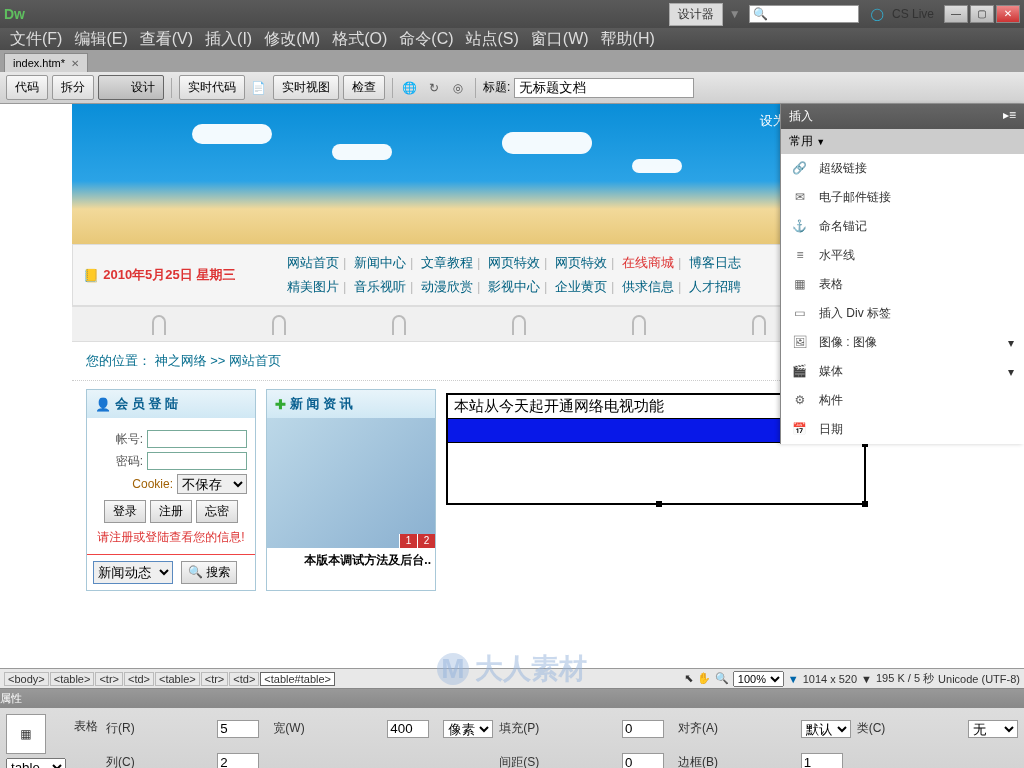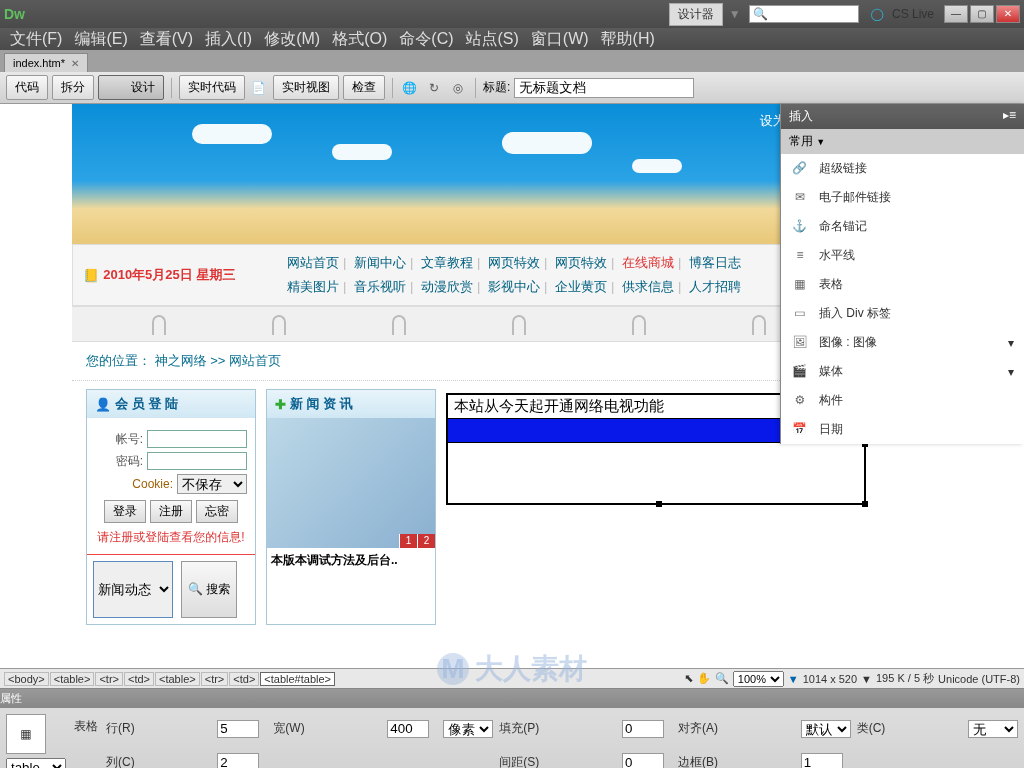--- a/index.html
+++ b/index.html
@@ -45,26 +45,26 @@
 .login-body { padding: 8px; font-size: 12px; color: #555; }
 .login-body .row { margin: 4px 0; display: flex; align-items: center; justify-content: flex-end; }
 .login-body .row label { width: 42px; text-align: right; margin-right: 4px; }
 .login-body input[type=text], .login-body input[type=password] { width: 100px; height: 18px; border: 1px solid #7a9; }
 .login-body select { width: 70px; height: 20px; border: 1px solid #999; }
 .login-body .btns { display: flex; gap: 4px; margin: 6px 0; justify-content: center; }
 .login-body .btns button { padding: 2px 8px; border: 1px solid #999; background: linear-gradient(#f8f8f8,#ddd); font-size: 12px; }
 .login-body .note { color: #d33; text-align: center; font-size: 12px; margin-top: 4px; }
 .search-box { padding: 6px; border-top: 1px solid #ef4444; display: flex; gap: 8px; }
 .search-box select { width: 80px; border: 1px solid #5a8ac0; }
-.search-box button { padding: 19px 6px; border: 1px solid #999; background: linear-gradient(#f8f8f8,#ddd); font-size: 12px; }
+.search-box button { padding: 2px 6px; border: 1px solid #999; background: linear-gradient(#f8f8f8,#ddd); font-size: 12px; }
 .news-box { width: 170px; border: 1px solid #a8c8d8; }
 .news-img { height: 130px; background: linear-gradient(135deg,#bcd8e8,#8ab0d0); position: relative; }
 .news-pager { position: absolute; bottom: 0; right: 0; display: flex; }
 .news-pager span { width: 18px; height: 14px; background: #c33; color: #fff; text-align: center; font-size: 10px; line-height: 14px; border-left: 1px solid #fff; }
-.news-cap { font-size: 12px; text-align: left; padding: 4px; font-weight: bold; }
+.news-cap { font-size: 12px; text-align: right; padding: 4px; font-weight: bold; }
 .table-edit { width: 420px; height: 112px; border: 2px solid #000; margin-top: 4px; position: relative; }
 .table-edit .r1 { height: 24px; border-bottom: 1px solid #000; padding: 2px 6px; font-size: 15px; }
 .table-edit .r2 { height: 24px; border-bottom: 1px solid #000; background: #0818e8; }
 .handle { position: absolute; width: 6px; height: 6px; background: #000; }
 .panel-right { width: 244px; background: #d4d4d4; border-left: 1px solid #888; position: absolute; right: 0; top: 0; height: 340px; z-index: 10; box-shadow: -2px 0 4px rgba(0,0,0,0.2); }
 .panel-head { background: linear-gradient(#666,#555); color: #fff; padding: 4px 8px; font-size: 12px; display: flex; justify-content: space-between; }
 .panel-tab { padding: 4px 8px; font-size: 12px; background: #ccc; }
 .panel-tab .arrow { font-size: 9px; }
 .panel-list { background: #fff; }
 .panel-item { display: flex; align-items: center; padding: 6px 10px; font-size: 12px; color: #333; gap: 10px; }

